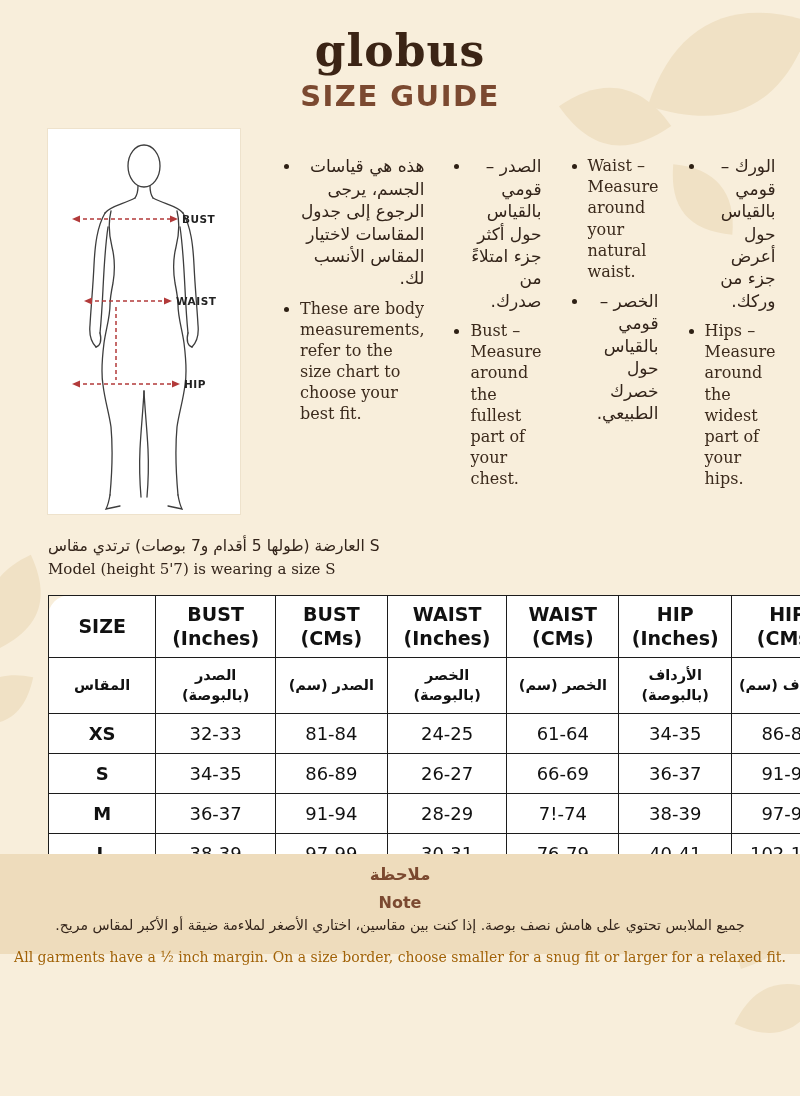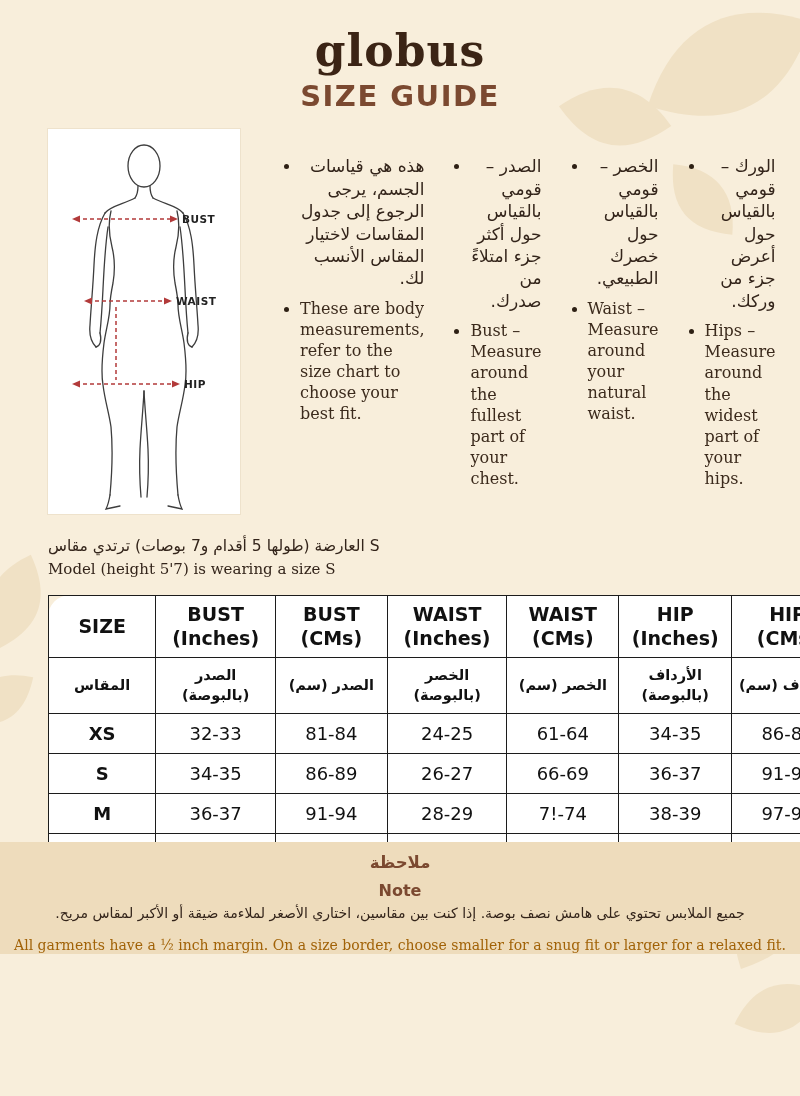--- a/index.html
+++ b/index.html
@@ -40,21 +40,21 @@
 
   table.size-table { margin:14px 48px 0 48px; width:796px; border-collapse:collapse; background:#fff; position:relative; z-index:1;border-radius:22px; }
   .size-table th, .size-table td { border:1.6px solid #1c1c1c; text-align:center; vertical-align:middle; }
   .size-table thead tr.en-row th { font-size:19px; font-weight:700; height:62px; line-height:1.25; color:#111; }
   .size-table thead tr.en-row th span { display:block; }
   .size-table thead tr.ar-row th { font-size:14.5px; font-weight:700; height:56px; direction:rtl; line-height:1.35; padding:4px 5px; color:#111; }
   .size-table tbody td { font-size:18px; height:40px; color:#111; }
   .size-table tbody td.size-cell { font-weight:700; }
 
   .note-band {
-    position:absolute; left:0; right:0; bottom:0; height:112px;
+    position:absolute; left:0; right:0; bottom:0; height:100px;
     background:#eedcbc; text-align:center; padding-top:11px; z-index:1;
   }
   .note-title-ar { font-size:16.5px; font-weight:700; color:#7b4930; direction:rtl; }
   .note-title-en { font-size:16px; font-weight:700; color:#7b4930; margin-top:9px; }
   .note-body-ar { font-size:14px; direction:rtl; margin-top:5px; color:#33241a; }
   .note-body-en { font-size:14px; margin-top:16px; color:#a16207; font-family:"DejaVu Serif", serif; }
 </style>
 </head>
 <body>
 
@@ -142,25 +142,25 @@
           <span class="btext ar">الصدر – قومي بالقياس حول أكثر جزء امتلاءً من صدرك.</span>
         </div>
         <div class="bullet-item">
           <span class="dot"></span>
           <span class="btext en">Bust – Measure around the fullest part of your chest.</span>
         </div>
       </div>
       <div class="group">
         <div class="bullet-item">
           <span class="dot"></span>
+          <span class="btext en">Waist – Measure around your natural waist.</span>
+        </div>
+        <div class="bullet-item">
+          <span class="dot"></span>
           <span class="btext ar">الخصر – قومي بالقياس حول خصرك الطبيعي.</span>
-        </div>
-        <div class="bullet-item">
-          <span class="dot"></span>
-          <span class="btext en">Waist – Measure around your natural waist.</span>
         </div>
       </div>
       <div class="group">
         <div class="bullet-item">
           <span class="dot"></span>
           <span class="btext ar">الورك – قومي بالقياس حول أعرض جزء من وركك.</span>
         </div>
         <div class="bullet-item">
           <span class="dot"></span>
           <span class="btext en">Hips – Measure around the widest part of your hips.</span>

